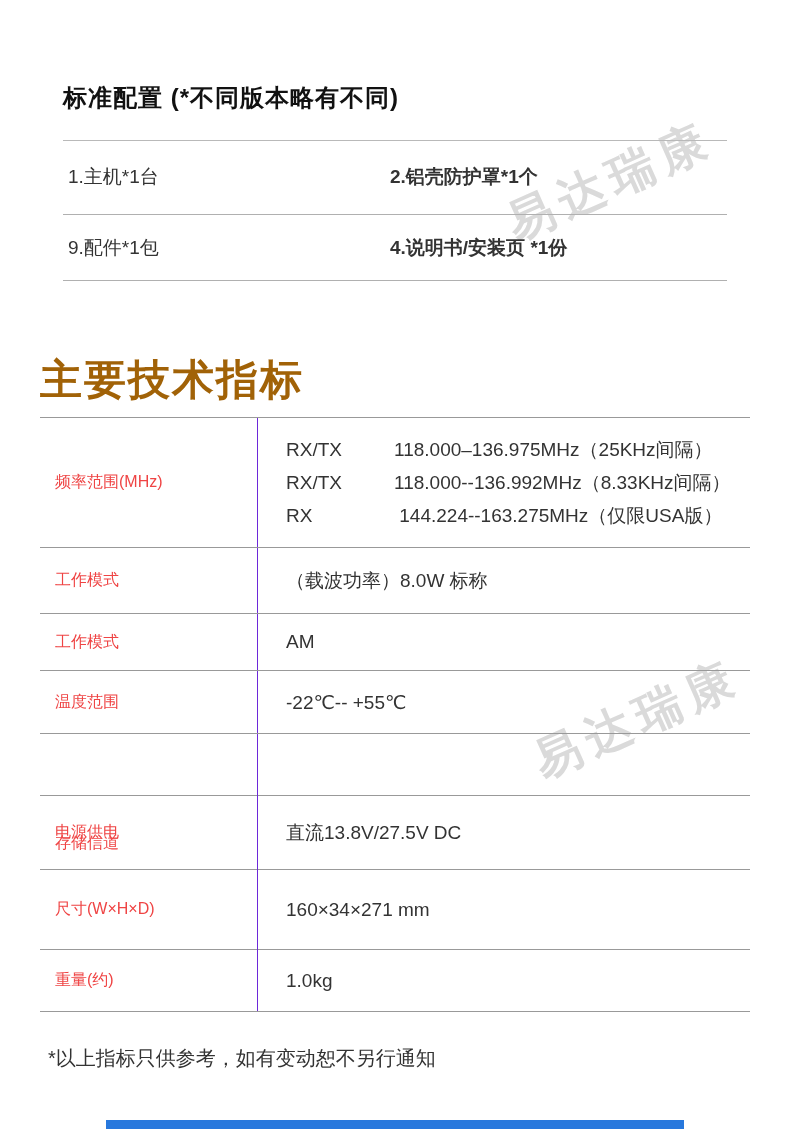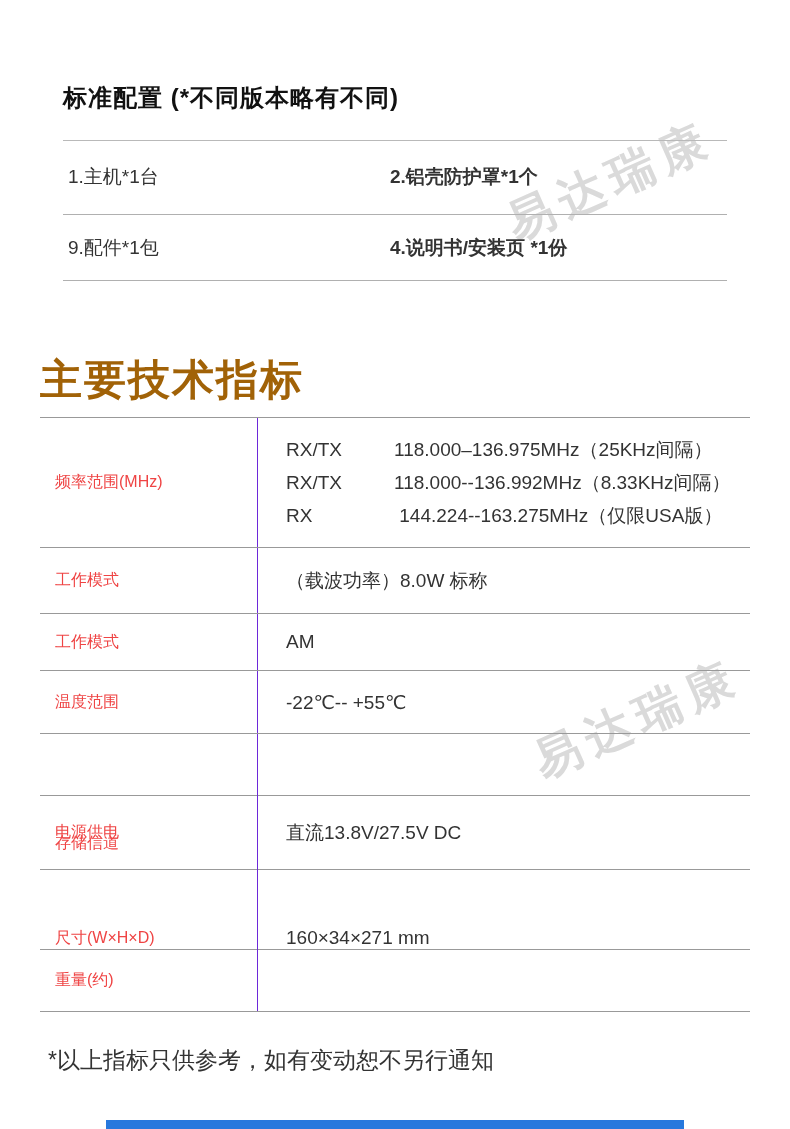--- a/index.html
+++ b/index.html
@@ -42,25 +42,25 @@
   .freq-line { display:flex; line-height:33px; font-size:19px; white-space:pre; }
   .freq-mode { display:inline-block; width:108px; }
 
   
   .h-freq { height:130px; }
   .h-power { height:66px; }
   .h-mode  { height:57px; }
   .h-temp  { height:63px; }
   .h-chan  { height:62px;flex-direction:column; }
   .h-supply{ height:74px;align-items:center; }
-  .h-size  { height:80px;align-items:flex-end; }
+  .h-size  { height:80px; }
   .h-weight{ height:62px; }
 
   
-  .footnote { position:absolute; left:48px; top:1045px; font-size:23px; color:#333; z-index:1; }
+  .footnote { position:absolute; left:48px; top:1045px; font-size:20px; color:#333; z-index:1; }
 
   
   .bottom-bar { position:absolute; left:106px; top:1120px; width:578px; height:9px; z-index:1; }
 </style>
 </head>
 <body>
 
 <div class="page">
 
   <div class="wm wm1" style="color: rgb(218, 218, 218);">易达瑞康</div>
@@ -126,20 +126,21 @@
       <div class="spec-value">直流13.8V/27.5V DC</div>
     </div>
 
     <div class="spec-row h-size">
       <div class="spec-label">尺寸(W×H×D)</div>
       <div class="spec-value">160×34×271 mm</div>
     </div>
 
     <div class="spec-row h-weight">
       <div class="spec-label">重量(约)</div>
+      <div class="spec-value">1.0kg</div>
     </div>
 
   </div>
 
   <p class="footnote">*以上指标只供参考，如有变动恕不另行通知</p>
 
   <div class="bottom-bar" style="background: rgb(40, 120, 221);"></div>
 
 </div>
 

